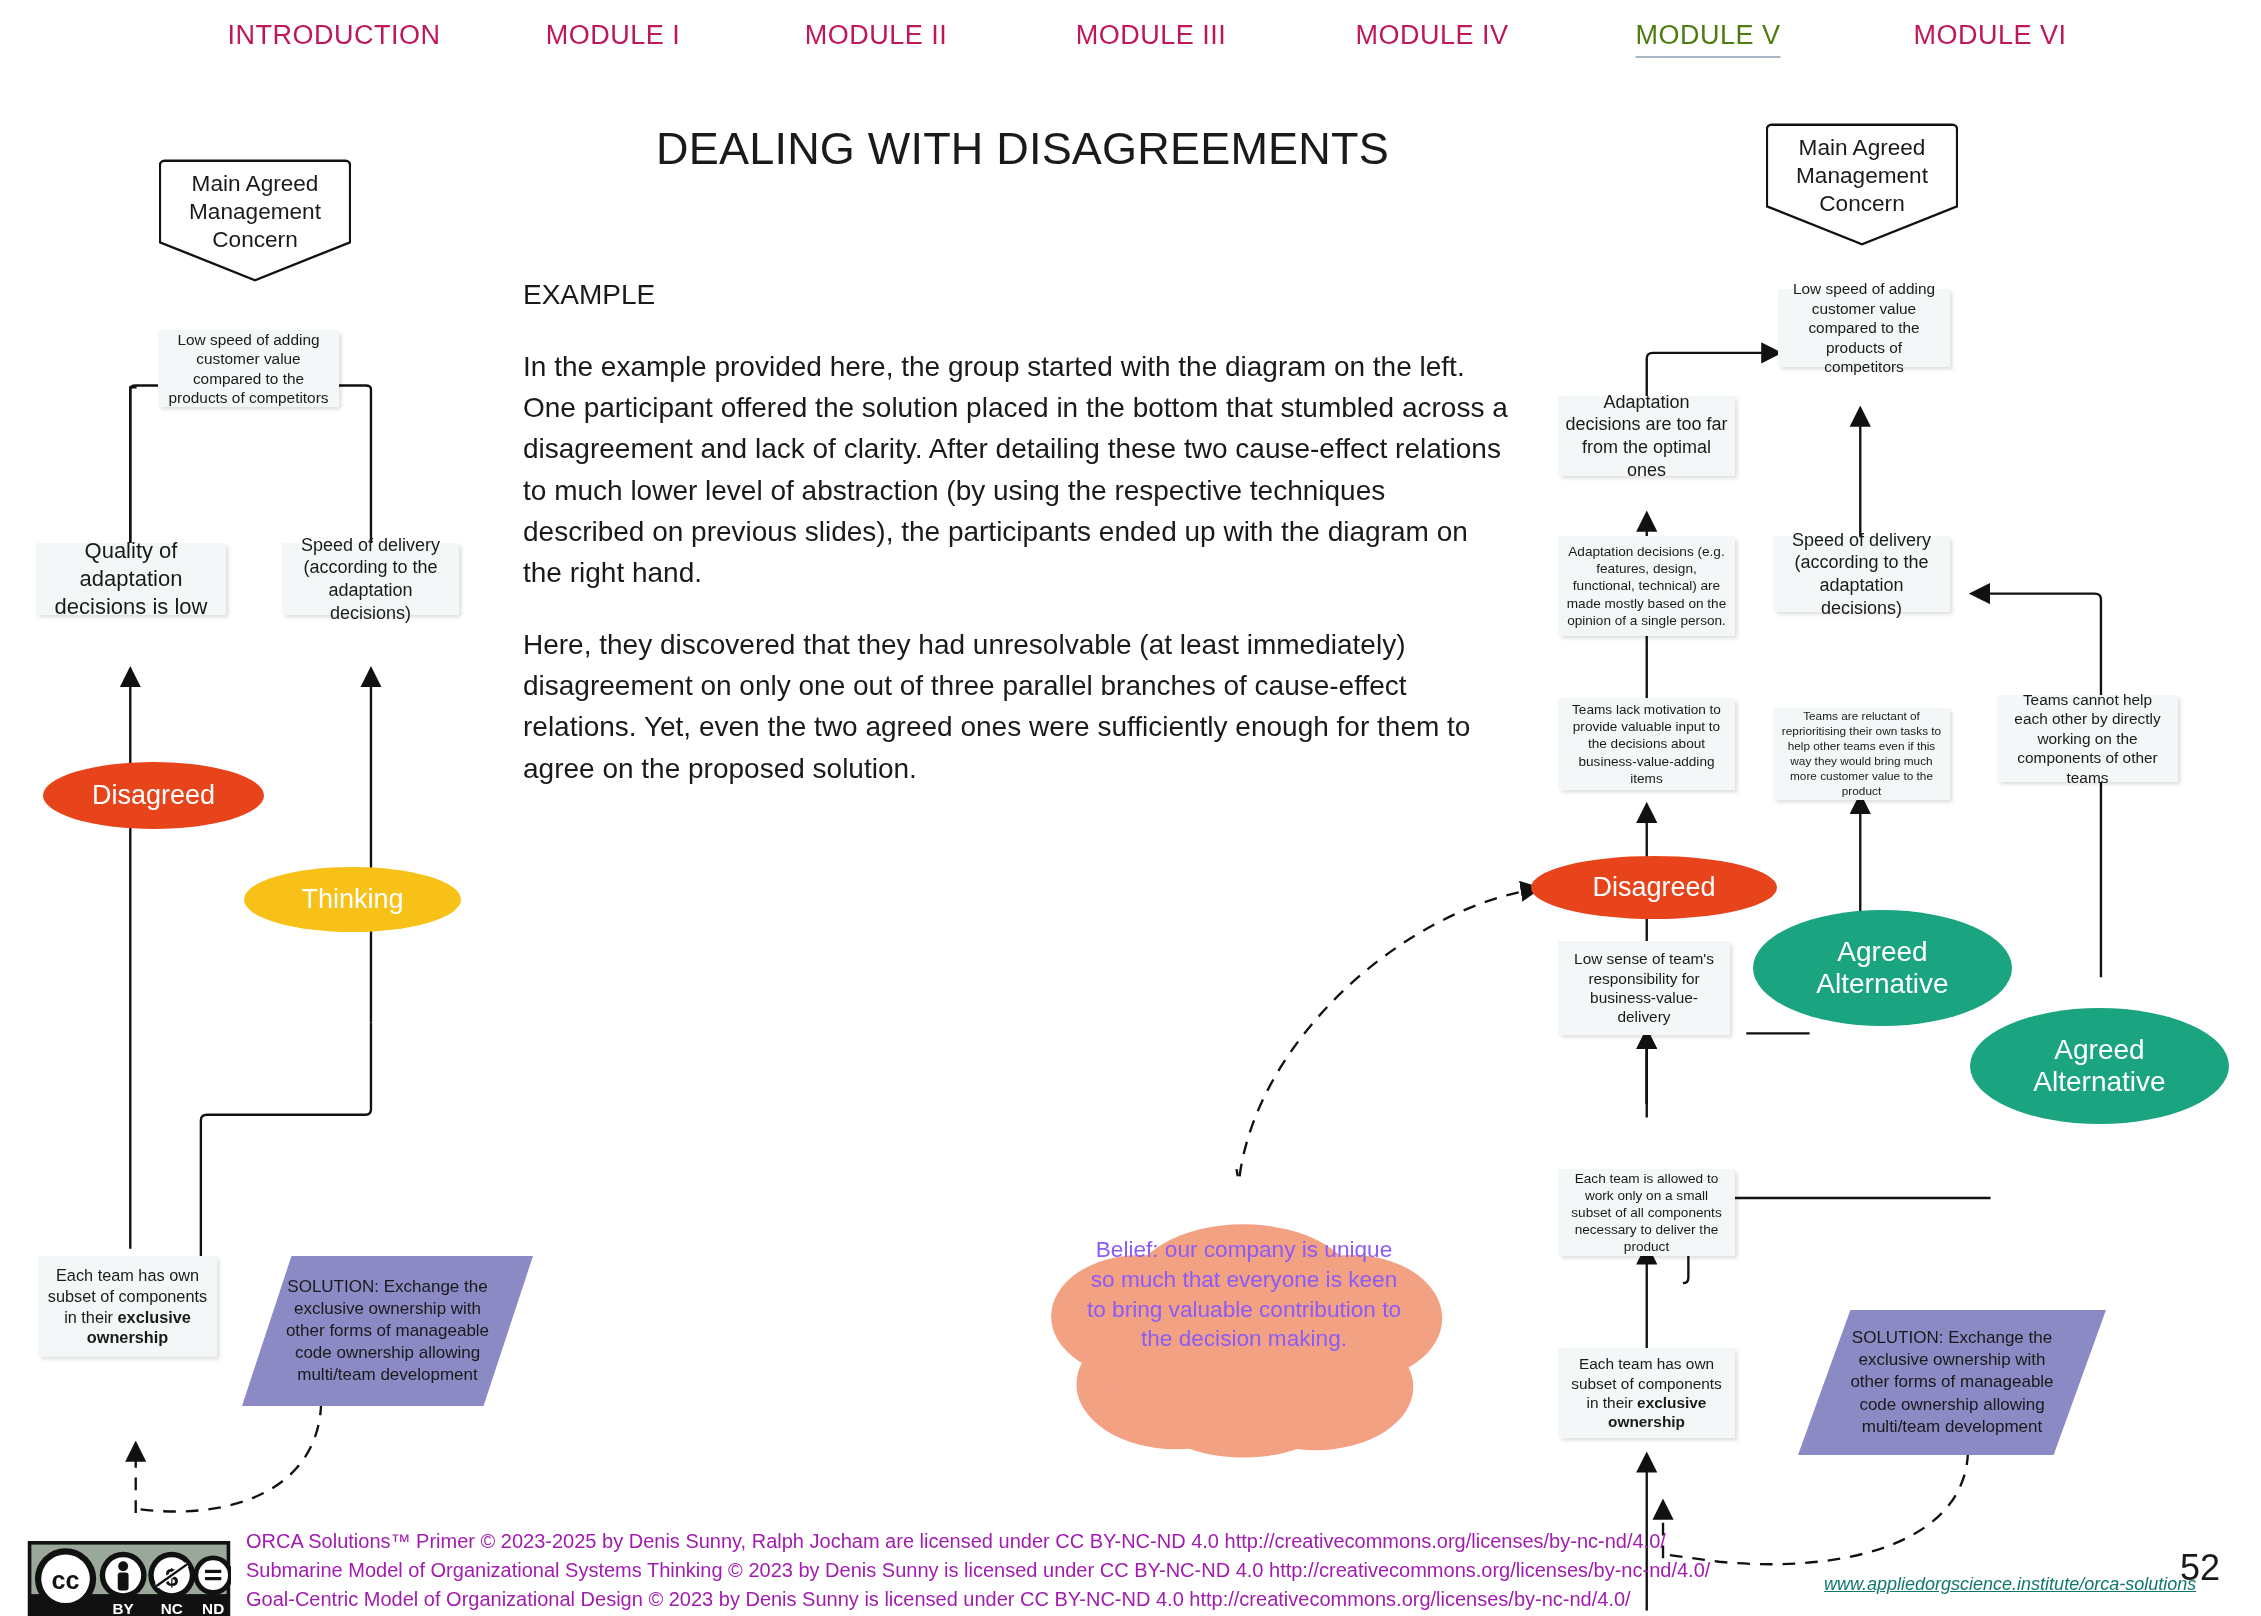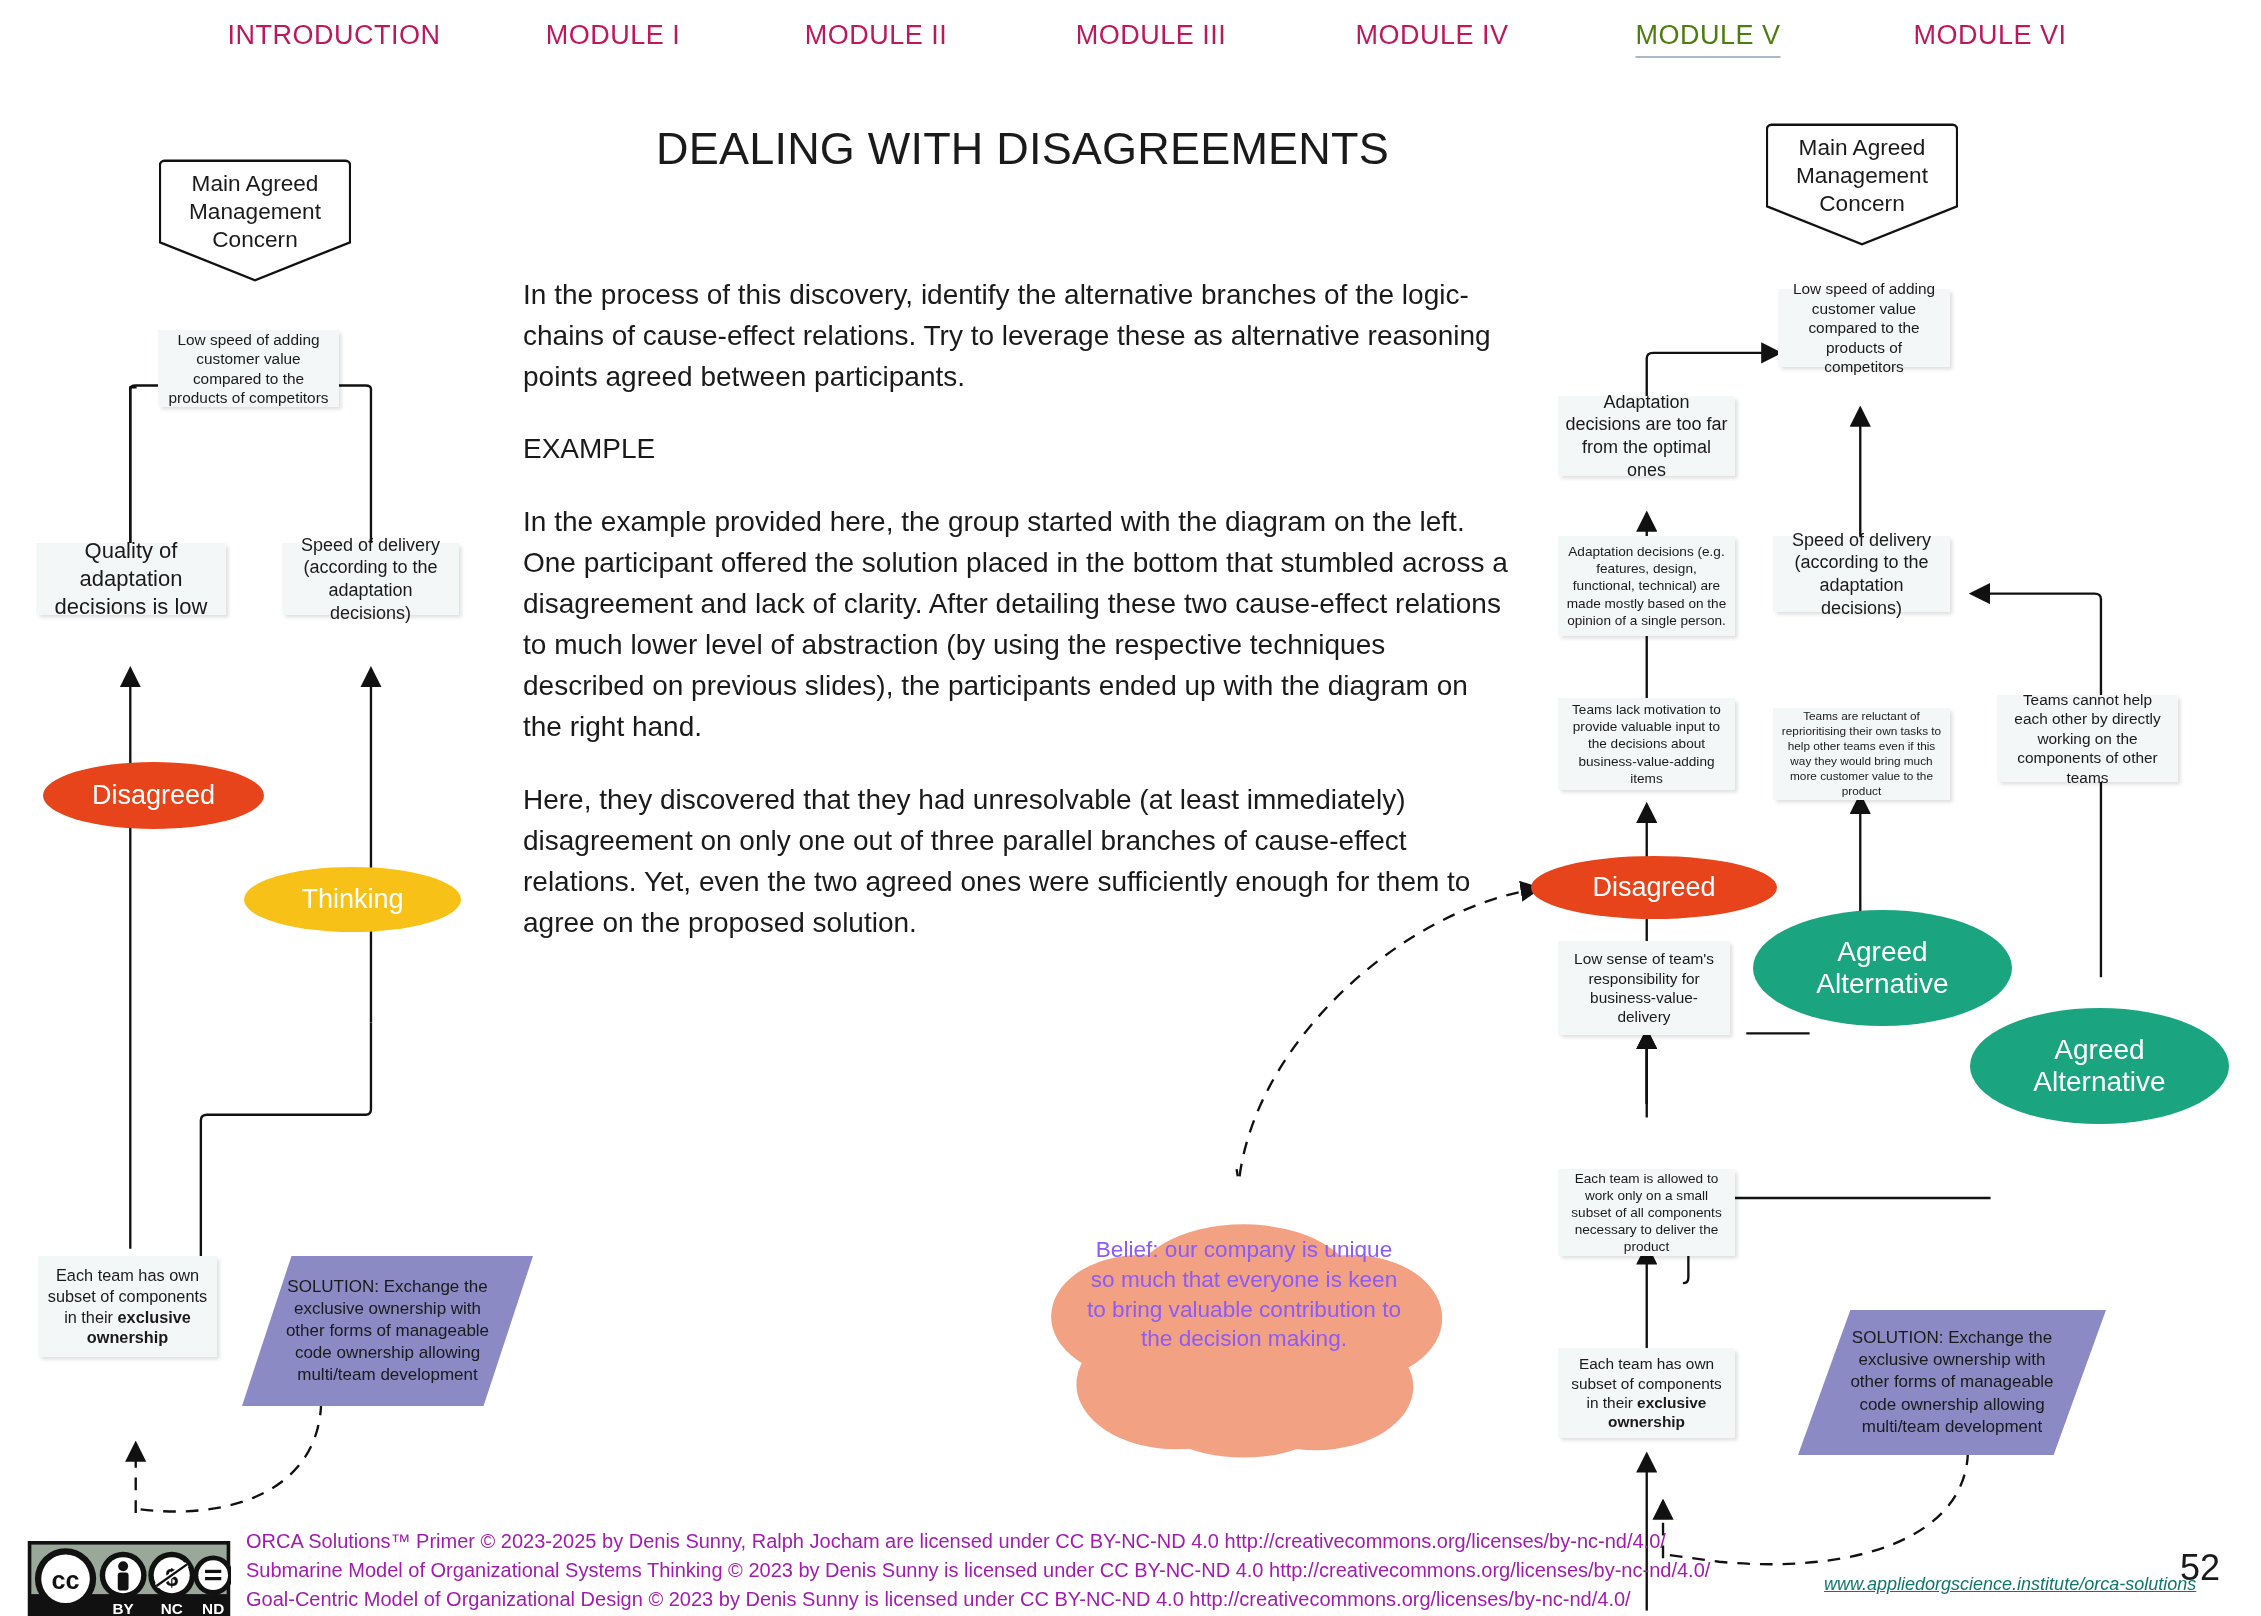--- a/index.html
+++ b/index.html
@@ -67,21 +67,20 @@
     <div class="nav-item" style="left: 876px;">MODULE II</div>
     <div class="nav-item" style="left: 1151px;">MODULE III</div>
     <div class="nav-item" style="left: 1432px;">MODULE IV</div>
     <div class="nav-item active" style="left: 1708px;">MODULE V</div>
     <div class="nav-item" style="left: 1990px;">MODULE VI</div>
   </div>
 
 <div id="title">DEALING WITH DISAGREEMENTS</div>
 
 <div id="bodycopy">
-  <p>In the process of this discovery, identify the alternative branches of the logic-chains of cause-effect relations. Try to leverage these as alternative reasoning points agreed between participants.</p>
   <p>EXAMPLE</p>
   <p>In the example provided here, the group started with the diagram on the left. One participant offered the solution placed in the bottom that stumbled across a disagreement and lack of clarity. After detailing these two cause-effect relations to much lower level of abstraction (by using the respective techniques described on previous slides), the participants ended up with the diagram on the right hand.</p>
   <p class="last">Here, they discovered that they had unresolvable (at least immediately) disagreement on only one out of three parallel branches of cause-effect relations. Yet, even the two agreed ones were sufficiently enough for them to agree on the proposed solution.</p>
 </div>
 
 <svg id="wires" viewBox="0 0 2500 1787">
   <defs>
     <marker id="ah" markerWidth="9" markerHeight="9" refX="7.5" refY="4.5" orient="auto">
       <path d="M0,0 L9,4.5 L0,9 Z" fill="#111"></path>
     </marker>

